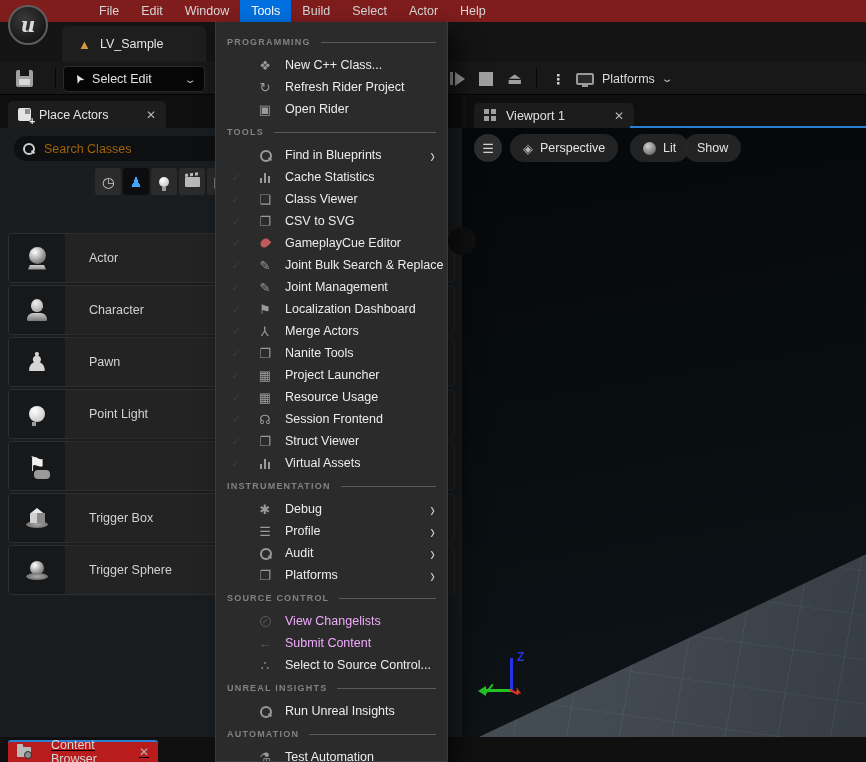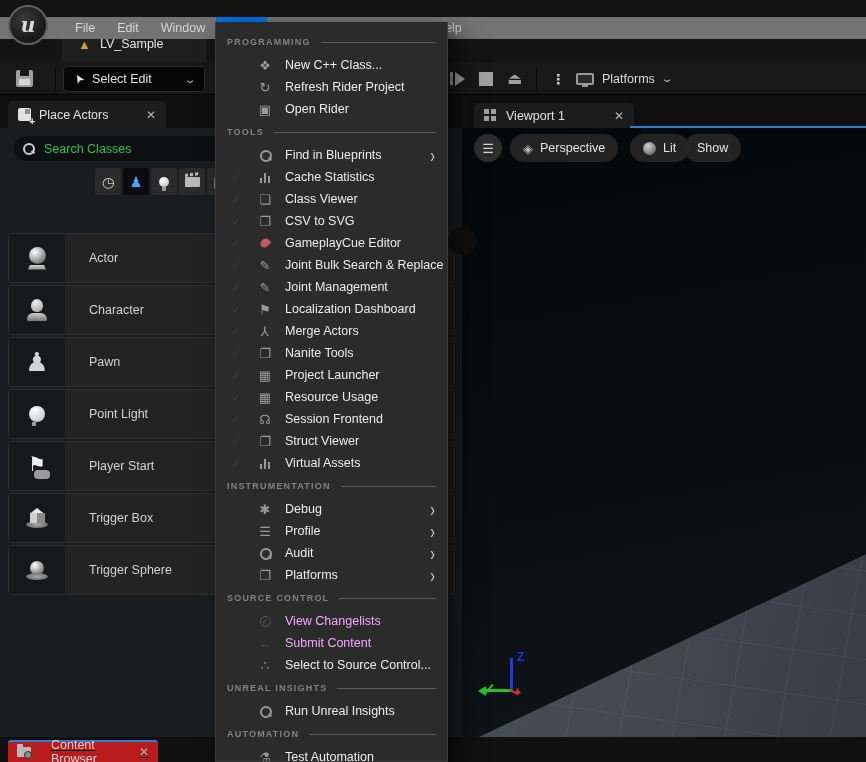--- a/index.html
+++ b/index.html
@@ -1,22 +1,22 @@
 <!DOCTYPE html>
 <html><head>
 <meta charset="utf-8">
 <style>
   * { margin:0; padding:0; box-sizing:border-box; }
   html,body { width:866px; height:762px; overflow:hidden; background:#131313;
     font-family:"Liberation Sans","DejaVu Sans",sans-serif; }
   #stage { position:relative; width:866px; height:762px; background:#131313; }
 
   
-  .menubar { position:absolute; left:0; top:17px; width:866px; height:22px; background:#737373;
-    display:flex; align-items:stretch; padding-left:64px; z-index:10; }
+  .menubar { position:absolute; left:0; top:0; width:866px; height:22px; background:#7f1d1d;
+    display:flex; align-items:stretch; padding-left:88px; z-index:10; }
   .menubar .mi { display:flex; align-items:center; padding:0 11px; font-size:12.5px; color:#d6d6d6; cursor:default; }
   .menubar .mi.active { background:#0070e0; color:#ffffff; }
 
   .logo { position:absolute; left:8px; top:5px; width:40px; height:40px; border-radius:50%;
     border:2px solid #5e5e5e; background:radial-gradient(circle at 40% 35%, #3a3a3a, #151515 75%);
     display:flex; align-items:center; justify-content:center; z-index:12;
     color:#dcdcdc; font-family:"DejaVu Serif",serif; font-style:italic; font-weight:bold; font-size:20px; }
 
   .tabrow { position:absolute; left:0; top:22px; width:866px; height:40px; background:#141414; z-index:5; }
   .leveltab { position:absolute; left:62px; top:4px; width:144px; height:36px; background:#1e1e1e;
@@ -55,21 +55,21 @@
   .pa-cube::before { content:""; position:absolute; right:1px; top:1px; width:5px; height:5px; background:#8d8d8d; }
   .pa-cube::after { content:"+"; position:absolute; right:-4px; bottom:-6px; color:#f0f0f0; font-size:10px; font-weight:bold; }
   .pa-tab .lbl { color:#e2e2e2; font-size:12.5px; flex:1; }
   .tab-x { color:#b5b5b5; font-size:12px; }
   .left-body { position:absolute; left:0; top:128px; width:462px; height:609px; background:#1a1d1f; z-index:2; }
   .searchbox { position:absolute; left:14px; top:8px; width:430px; height:25px; background:#0d0f10;
     border-radius:13px; display:flex; align-items:center; gap:10px; padding:0 9px; }
   .mag { position:relative; width:11px; height:11px; flex:0 0 auto; }
   .mag::before { content:""; position:absolute; left:0; top:0; width:8px; height:8px; border:2px solid #cfcfcf; border-radius:50%; }
   .mag::after { content:""; position:absolute; left:8px; top:8px; width:4px; height:2px; background:#cfcfcf; transform:rotate(45deg); }
-  .searchbox .ph { color:#22c55e; font-size:12.5px; }
+  .searchbox .ph { color:#a16207; font-size:12.5px; }
   .catrow { position:absolute; left:95px; top:40px; display:flex; gap:2px; }
   .cat { width:26px; height:27px; background:#2b2b2b; border-radius:3px; display:flex; align-items:center; justify-content:center;
     color:#c9c9c9; font-size:14px; }
   .cat.sel { background:#0d0d0f; color:#41a7ff; }
   .bulb { position:relative; width:10px; height:10px; background:radial-gradient(circle at 35% 30%, #ffffff, #b9b9b9); border-radius:50%; }
   .bulb::after { content:""; position:absolute; left:3px; bottom:-4px; width:4px; height:4px; background:#9a9a9a; }
   .clap { position:relative; width:15px; height:10px; background:#b9b9b9; border-radius:1px; }
   .clap::before { content:""; position:absolute; left:0; top:-4px; width:15px; height:3px;
     background:repeating-linear-gradient(90deg,#b9b9b9 0 3px,#303030 3px 5px); transform:rotate(-8deg); }
   .actorlist { position:absolute; left:8px; top:105px; width:447px; display:flex; flex-direction:column; gap:2px; }
@@ -268,21 +268,20 @@
           </div>
           <div class="lbl">Point Light</div>
         </div>
         <div class="arow">
           <div class="icell">
             <span class="stack">
               <span class="flag-g">⚑</span>
               <span class="pad-g"></span>
             </span>
           </div>
-          <div class="lbl">Player Start</div>
         </div>
         <div class="arow">
           <div class="icell">
             <span class="stack">
               <span class="cube3">
                 <span class="t"></span>
                 <span class="b"></span>
               </span>
               <span class="ebase"></span>
             </span>

